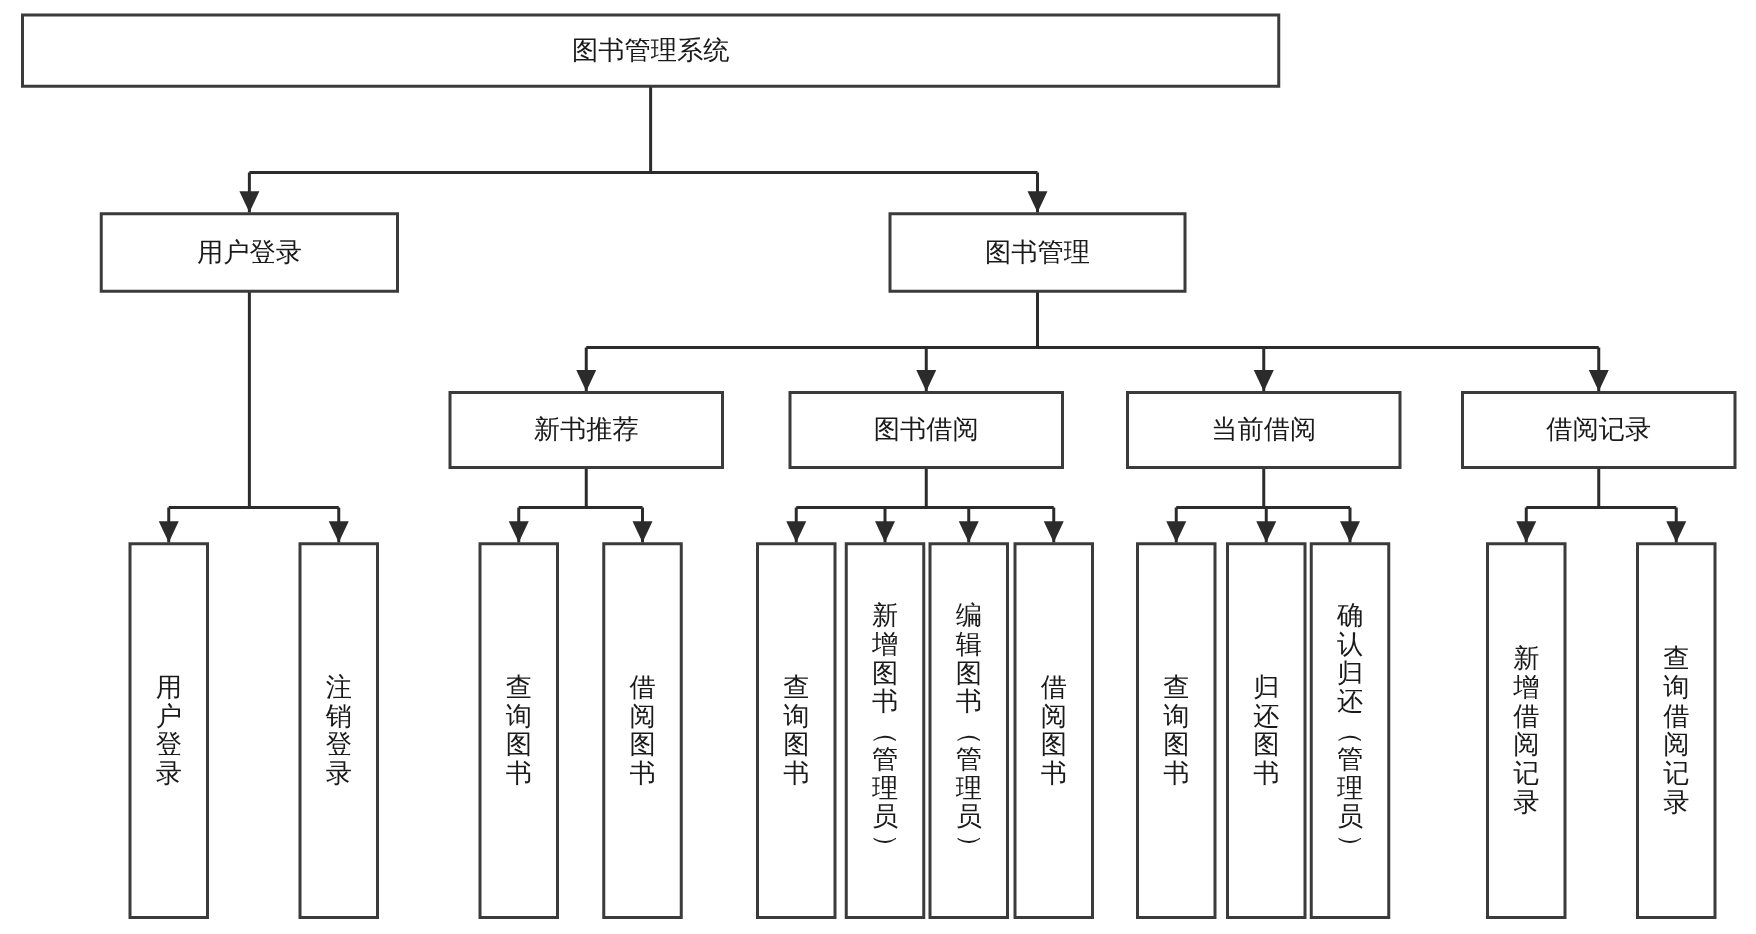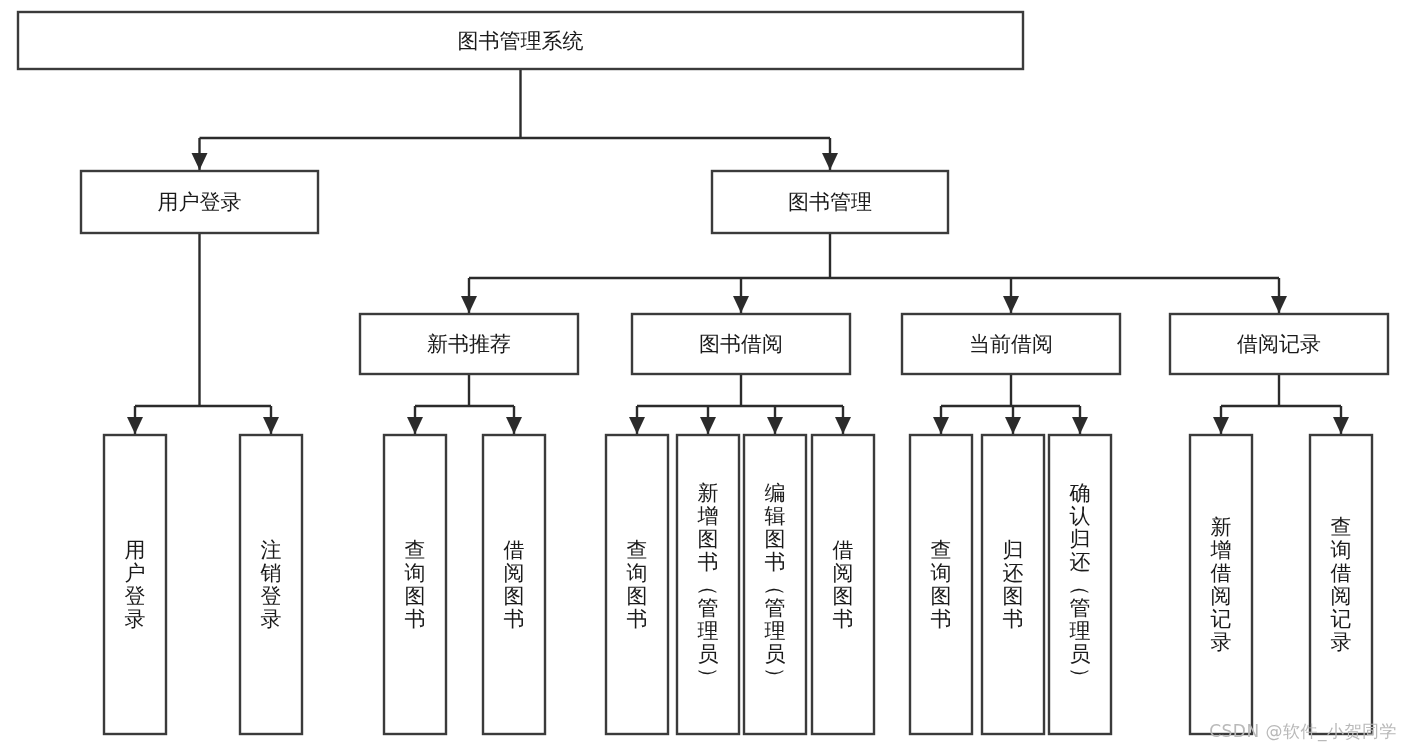--- a/index.html
+++ b/index.html
@@ -258,14 +258,13 @@
           <rect x="1310" y="435" width="62" height="299" class="node-box"></rect>
           <text x="1341" y="528" class="node-label vertical">查</text>
           <text x="1341" y="551" class="node-label vertical">询</text>
           <text x="1341" y="574" class="node-label vertical">借</text>
           <text x="1341" y="597" class="node-label vertical">阅</text>
           <text x="1341" y="620" class="node-label vertical">记</text>
           <text x="1341" y="643" class="node-label vertical">录</text>
         </g>
       </g>
   </svg>
-  <div class="watermark-text">CSDN @软件_小贺同学</div>
 </div>
 
 </body></html>

